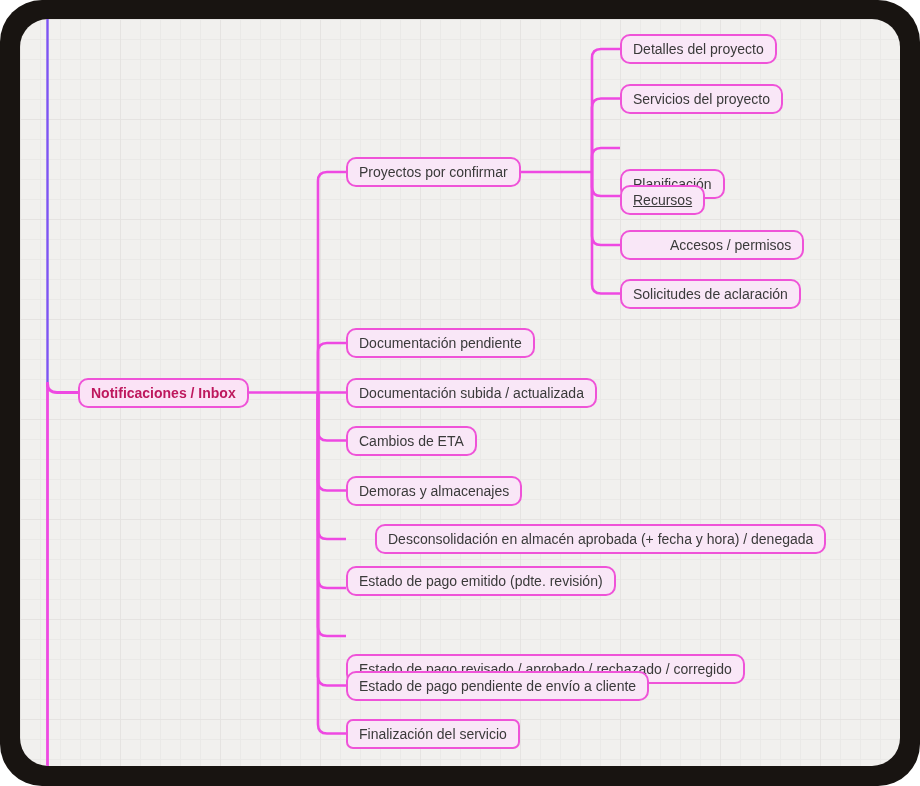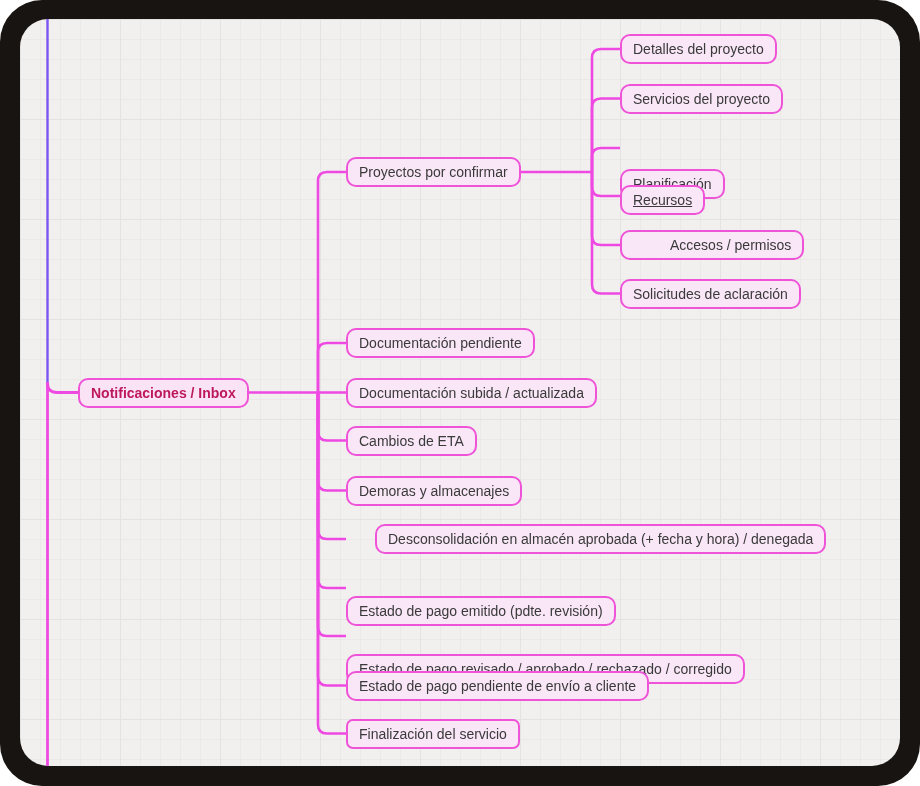--- a/index.html
+++ b/index.html
@@ -84,21 +84,21 @@
       </svg>
 
       <div class="node root" style="left:78px;top:378px;">Notificaciones / Inbox</div>
 
       <div class="node" style="left:346px;top:157px;">Proyectos por confirmar</div>
       <div class="node" style="left:346px;top:328px;">Documentación pendiente</div>
       <div class="node" style="left:346px;top:378px;">Documentación subida / actualizada</div>
       <div class="node" style="left:346px;top:476px;">Demoras y almacenajes</div>
       <div class="node" style="left:346px;top:426px;">Cambios de ETA</div>
       <div class="node" style="left:332px;top:524px;margin-left:43px;">Desconsolidación en almacén aprobada (+ fecha y hora) / denegada</div>
-      <div class="node" style="left:346px;top:596px;text-align:center;">Estado de pago emitido (pdte. revisión)</div>
+      <div class="node" style="left:346px;top:566px;text-align:center;">Estado de pago emitido (pdte. revisión)</div>
       <div class="node" style="left:346px;top:621px;margin-top:33px;">Estado de pago revisado / aprobado / rechazado / corregido</div>
       <div class="node" style="left:346px;top:671px;">Estado de pago pendiente de envío a cliente</div>
       <div class="node" style="left:346px;top:719px;border-radius:7px;">Finalización del servicio</div>
 
       <div class="node" style="left:620px;top:34px;">Detalles del proyecto</div>
       <div class="node" style="left:620px;top:84px;">Servicios del proyecto</div>
       <div class="node" style="left:620px;top:133px;margin-top:36px;">Planificación</div>
       <div class="node" style="left:620px;top:185px;text-decoration:underline;">Recursos</div>
       <div class="node" style="left:620px;top:230px;padding-left:48px;">Accesos / permisos</div>
       <div class="node" style="left:620px;top:279px;">Solicitudes de aclaración</div>

